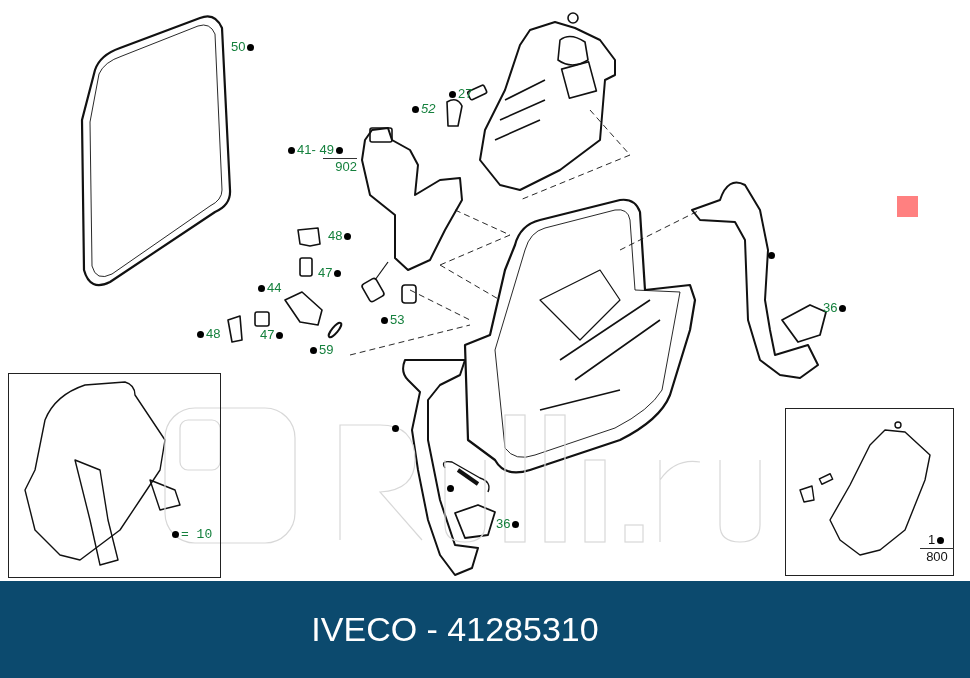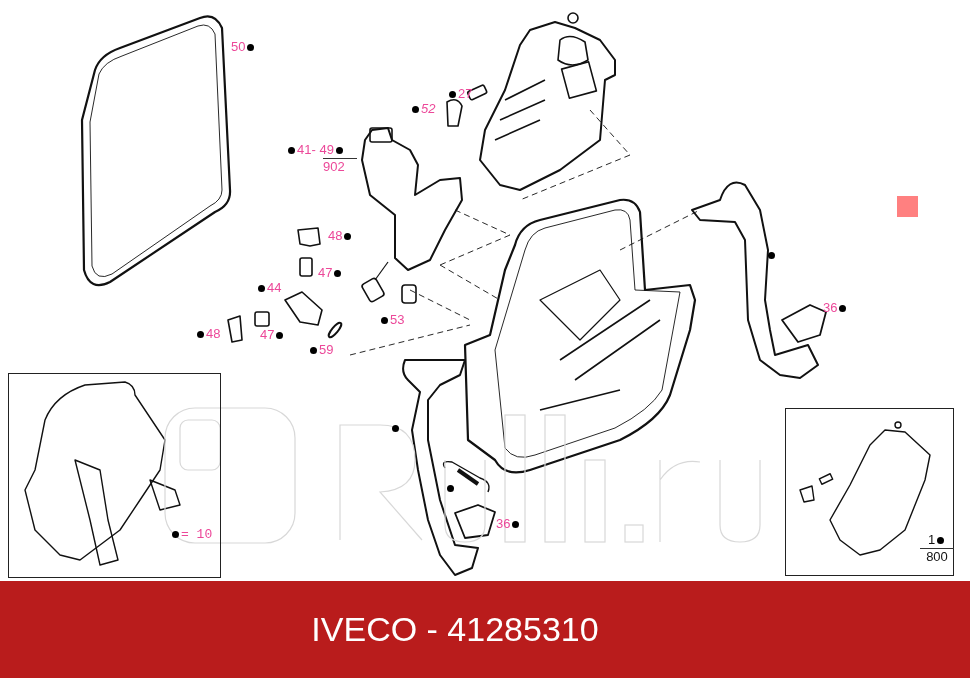--- a/index.html
+++ b/index.html
@@ -2,38 +2,38 @@
 <html><head>
   <meta charset="utf-8">
   <style>
     html, body { margin: 0; padding: 0; }
     body {
       width: 970px; height: 678px; position: relative; overflow: hidden;
       background: #ffffff; font-family: "Liberation Sans", sans-serif;
     }
     #canvas { position: absolute; left: 0; top: 0; width: 970px; height: 580px; }
     .callout {
-      position: absolute; font-size: 13px; color: #ec4899; line-height: 14px;
+      position: absolute; font-size: 13px; color: #15803d; line-height: 14px;
       white-space: nowrap; font-family: "Liberation Sans", sans-serif;
     }
     .dot {
       display: inline-block; width: 7px; height: 7px; border-radius: 50%;
       background: #000; vertical-align: middle; margin: 0 2px;
     }
     .frac { position: absolute; font-size: 13px; text-align: center; color: #111; }
     .frac .num { border-bottom: 1px solid #333; padding-bottom: 1px; }
     .inset { position: absolute; border: 1px solid #222; background: transparent; }
     .marker { position: absolute; left: 897px; top: 196px; width: 21px; height: 21px; background: #ff8080; }
     .watermark {
       position: absolute; left: 160px; top: 400px; width: 640px; height: 150px;
       pointer-events: none;
     }
     .footer {
       position: absolute; left: 0; top: 581px; width: 970px; height: 97px;
-      background: #b91c1c; color: #ffffff; display: flex; align-items: center; justify-content: center;
+      background: #0c4a6e; color: #ffffff; display: flex; align-items: center; justify-content: center;
       font-family: "Liberation Sans", sans-serif; font-size: 34px; letter-spacing: 0px;
     }
     .footer .pn { margin-right: 60px; }
     .footer-topline { position: absolute; left: 0; top: 580px; width: 970px; height: 1px; background: #ffffff; }
   </style>
 </head>
 <body>
 
 <div id="canvas">
   <svg width="970" height="580" viewBox="0 0 970 580" style="position:absolute;left:0;top:0" fill="none" stroke="#111" stroke-width="1.6" stroke-linejoin="round">
@@ -140,21 +140,21 @@
   </div>
   <div class="callout" style="left:447px;top:77px;margin-top:10px;">
     <span class="dot"></span><span>27</span>
   </div>
   <div class="callout" style="left:410px;top:102px;font-style:italic;">
     <span class="dot"></span><span>52</span>
   </div>
   <div class="callout" style="left:286px;top:143px;">
     <span class="dot"></span><span>41- 49</span><span class="dot"></span>
   </div>
-  <div class="callout" style="left:323px;top:158px;border-top:1px solid #333;padding-top:1px;width:34px;text-align:left;">
+  <div class="callout" style="left:323px;top:158px;border-top:1px solid #333;padding-top:1px;width:34px;text-align:right;">
     <span>902</span>
   </div>
   <div class="callout" style="left:328px;top:229px;">
     <span>48</span><span class="dot"></span>
   </div>
   <div class="callout" style="left:318px;top:266px;">
     <span>47</span><span class="dot"></span>
   </div>
   <div class="callout" style="left:256px;top:281px;text-align:right;">
     <span class="dot"></span><span>44</span>

